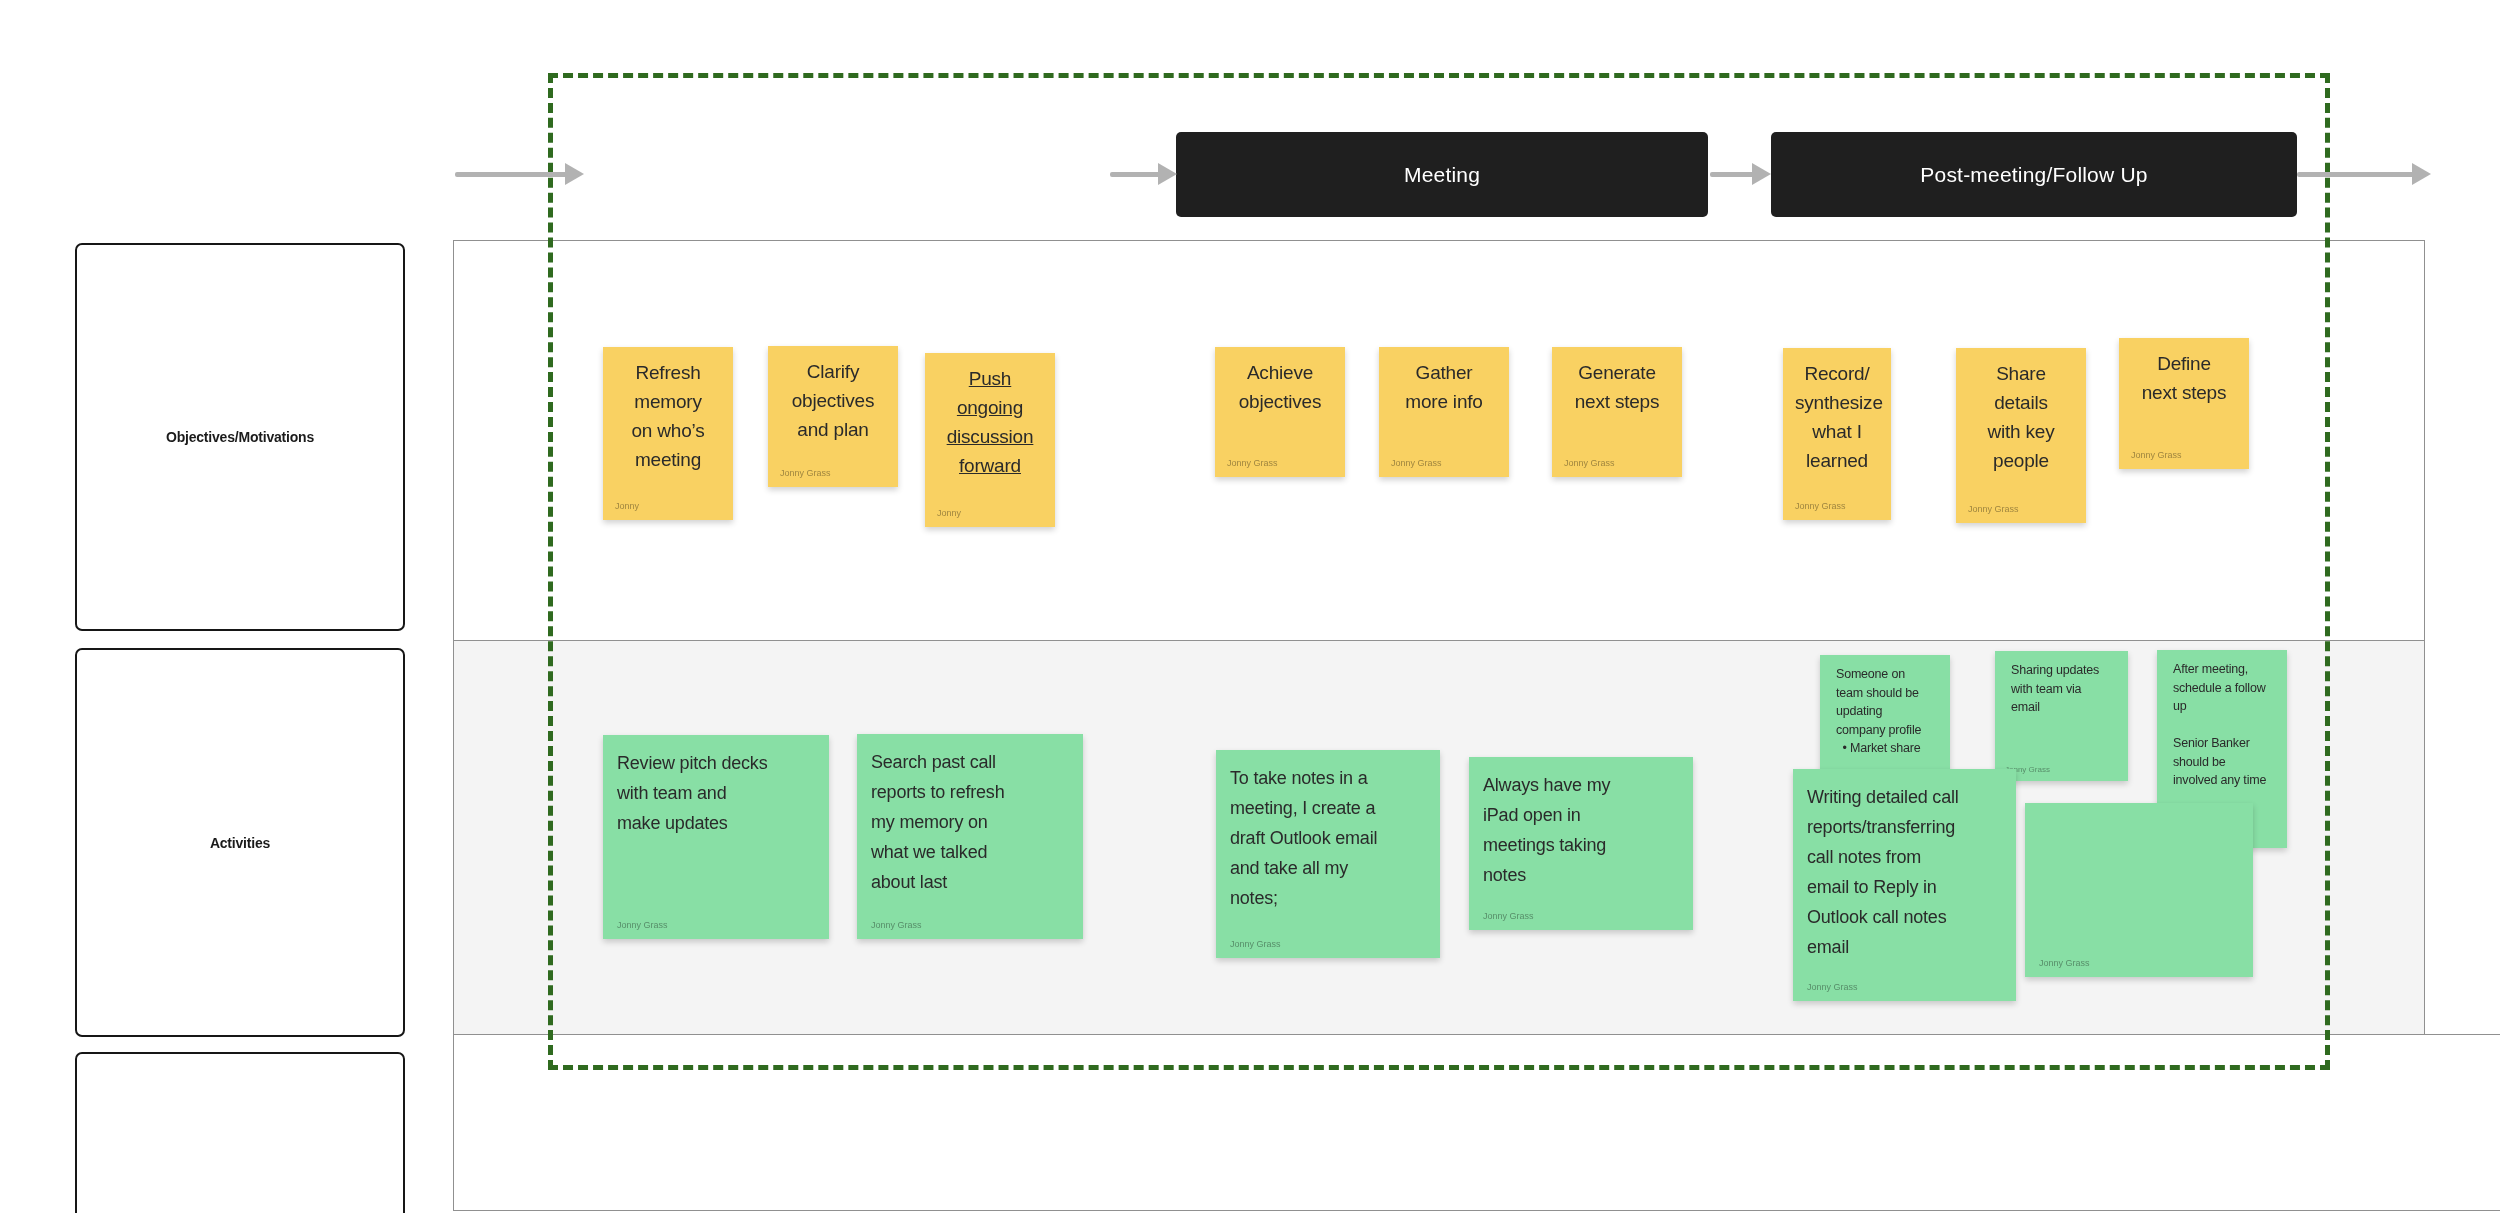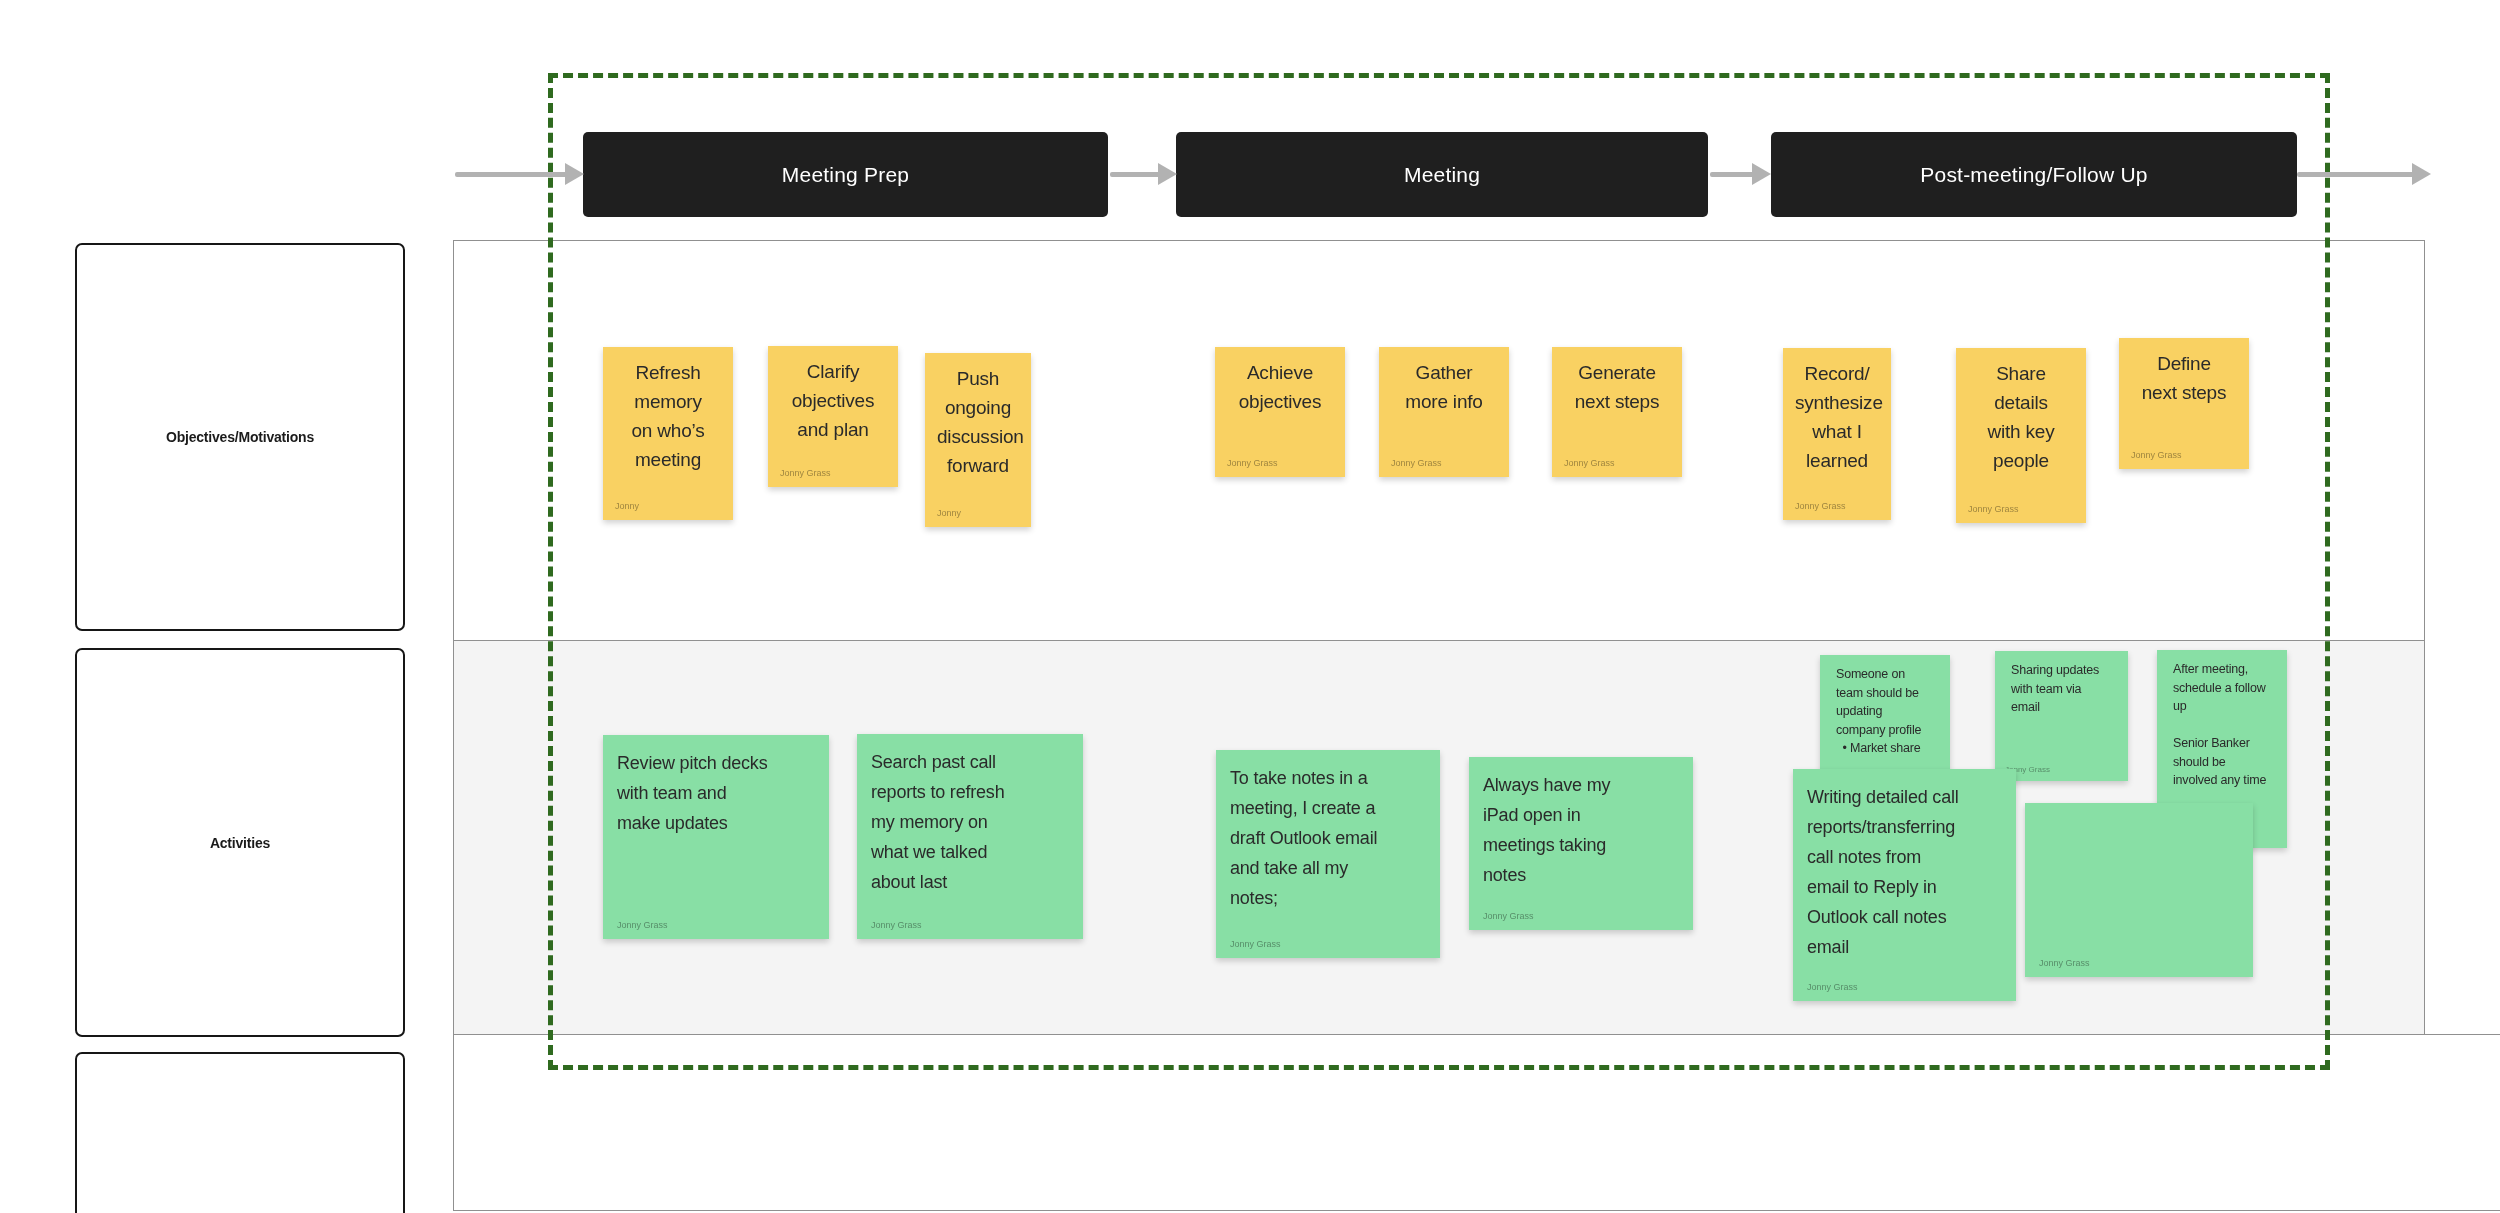--- a/index.html
+++ b/index.html
@@ -81,23 +81,20 @@
   <div class="label-box lb-1">
     <span>Objectives/Motivations</span>
   </div>
   <div class="label-box lb-2">
     <span>Activities</span>
   </div>
   <div class="label-box lb-3">
     <span></span>
   </div>
 
-  <div class="phase-box pb-1">
-    <span>Meeting Prep</span>
-  </div>
   <div class="phase-box pb-2">
     <span>Meeting</span>
   </div>
   <div class="phase-box pb-3">
     <span>Post-meeting/Follow Up</span>
   </div>
 
   <div class="arrow" style="left:455px;top:172px;">
     <span class="shaft" style="left:0;width:112px;"></span>
     <span class="head" style="left:110px;"></span>
@@ -122,21 +119,21 @@
 on who’s
 meeting</div>
         <div class="sticky-author">Jonny</div>
       </div>
       <div class="sticky yellow" style="left: 768px; top: 346px; width: 130px; height: 141px; z-index: 10;">
         <div class="sticky-text">Clarify
 objectives
 and plan</div>
         <div class="sticky-author">Jonny Grass</div>
       </div>
-      <div class="sticky yellow" style="left: 925px; top: 353px; width: 106px; height: 174px; z-index: 10;">
+      <div class="sticky yellow" style="left: 925px; top: 353px; width: 130px; height: 174px; z-index: 10; text-decoration: underline;">
         <div class="sticky-text">Push
 ongoing
 discussion
 forward</div>
         <div class="sticky-author">Jonny</div>
       </div>
       <div class="sticky yellow" style="left: 1215px; top: 347px; width: 130px; height: 130px; z-index: 10;">
         <div class="sticky-text">Achieve
 objectives</div>
         <div class="sticky-author">Jonny Grass</div>

